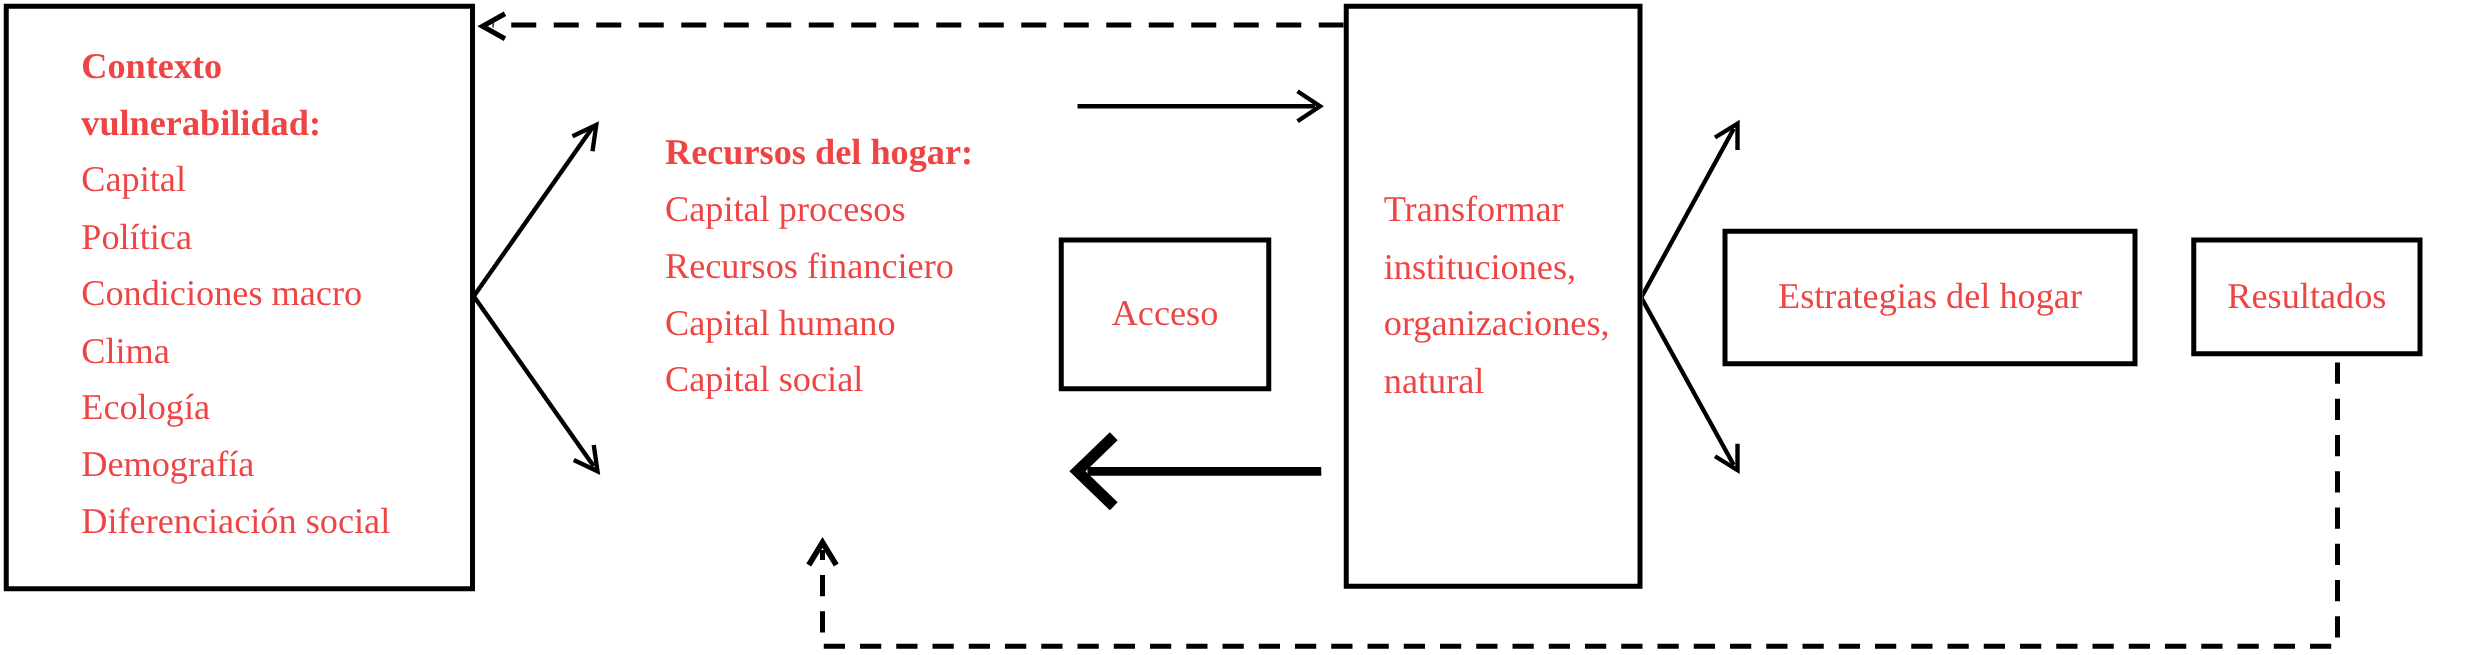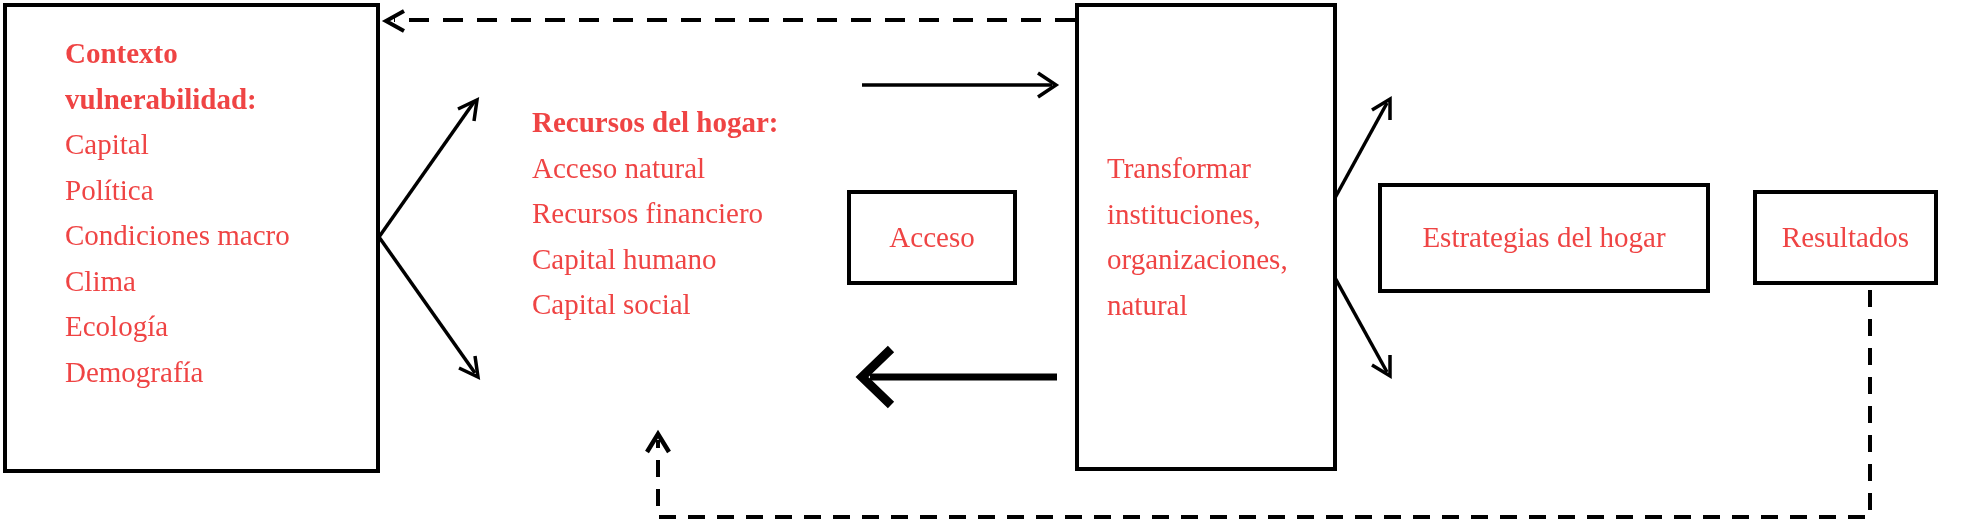--- a/index.html
+++ b/index.html
@@ -50,25 +50,25 @@
     width: 377px; height: 470px;
     padding: 24px 8px 0 58px;
   }
   #recursos-block {
     position: absolute;
     left: 532px; top: 100px;
     z-index: 2;
   }
   #acceso-box {
     left: 847px; top: 190px;
-    width: 170px; height: 95px;
+    width: 170px; height: 123px;
   }
   #transformar-box {
     left: 1075px; top: 3px;
-    width: 262px; height: 468px;
+    width: 239px; height: 468px;
     padding-left: 28px;
   }
   #estrategias-box {
     left: 1378px; top: 183px;
     width: 332px; height: 110px; align-items: center;
   }
   #resultados-box {
     left: 1753px; top: 190px;
     width: 185px; height: 95px;
   }
@@ -127,25 +127,26 @@
 
   <div class="box" id="contexto-box">
     <div class="row bold">Contexto</div>
     <div class="row bold">vulnerabilidad:</div>
     <div class="row">Capital</div>
     <div class="row">Política</div>
     <div class="row">Condiciones macro</div>
     <div class="row">Clima</div>
     <div class="row">Ecología</div>
     <div class="row">Demografía</div>
+    <div class="row">Diferenciación social</div>
   </div>
 
   <div id="recursos-block">
     <div class="row bold">Recursos del hogar:</div>
-    <div class="row">Acceso natural</div>
+    <div class="row">Capital procesos</div>
     <div class="row">Recursos financiero</div>
     <div class="row">Capital humano</div>
     <div class="row">Capital social</div>
   </div>
 
   <div class="box center-box" id="acceso-box">
     <span class="row">Acceso</span>
   </div>
 
   <div class="box vcenter-col" id="transformar-box">

